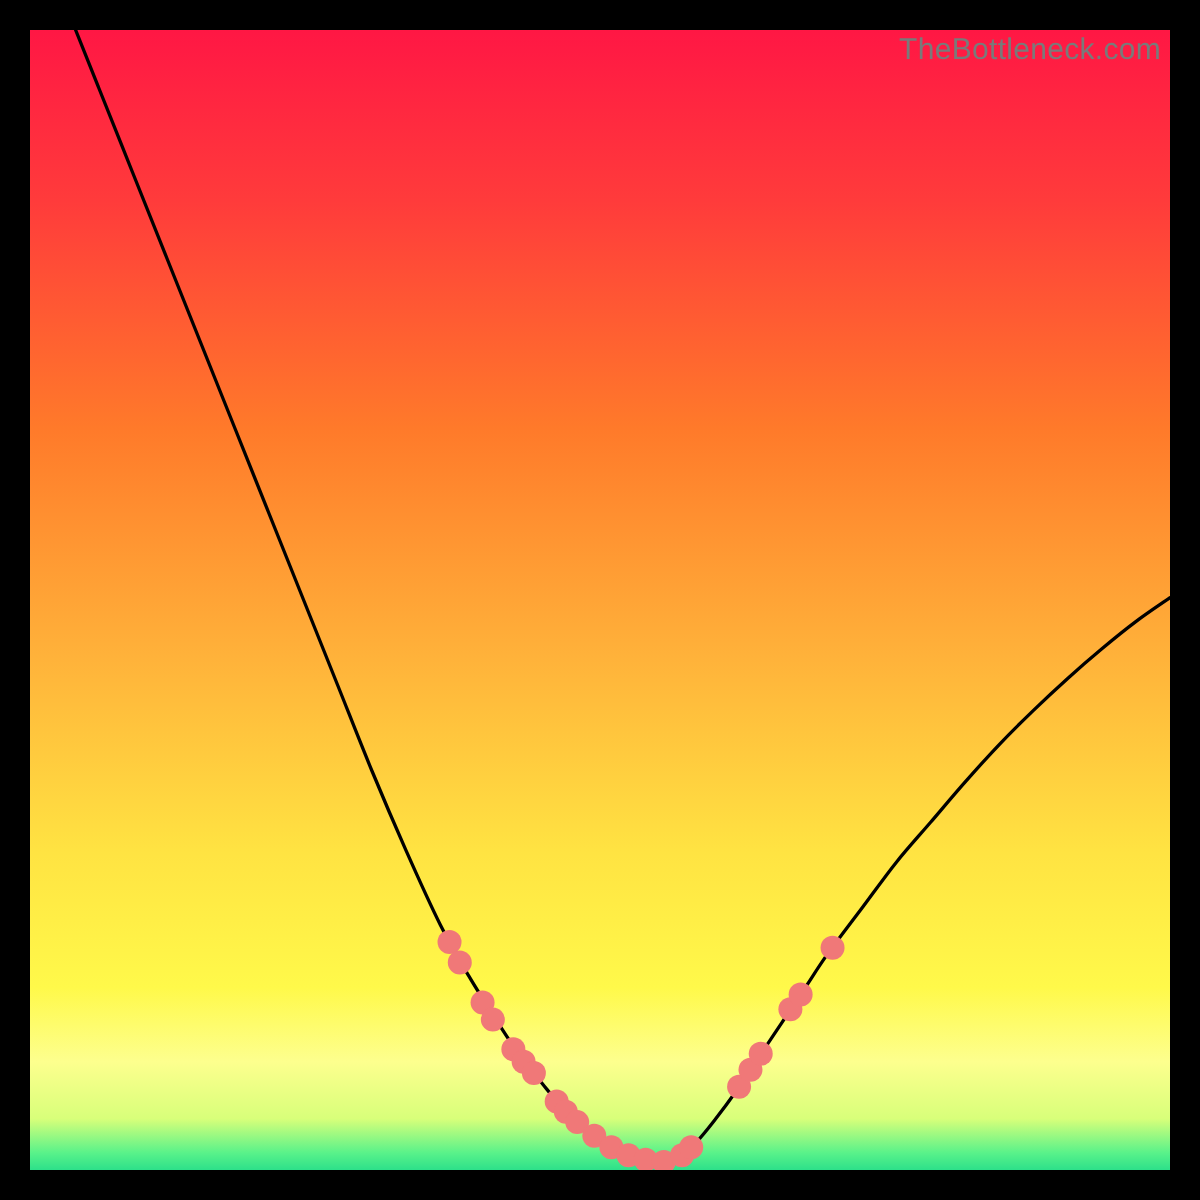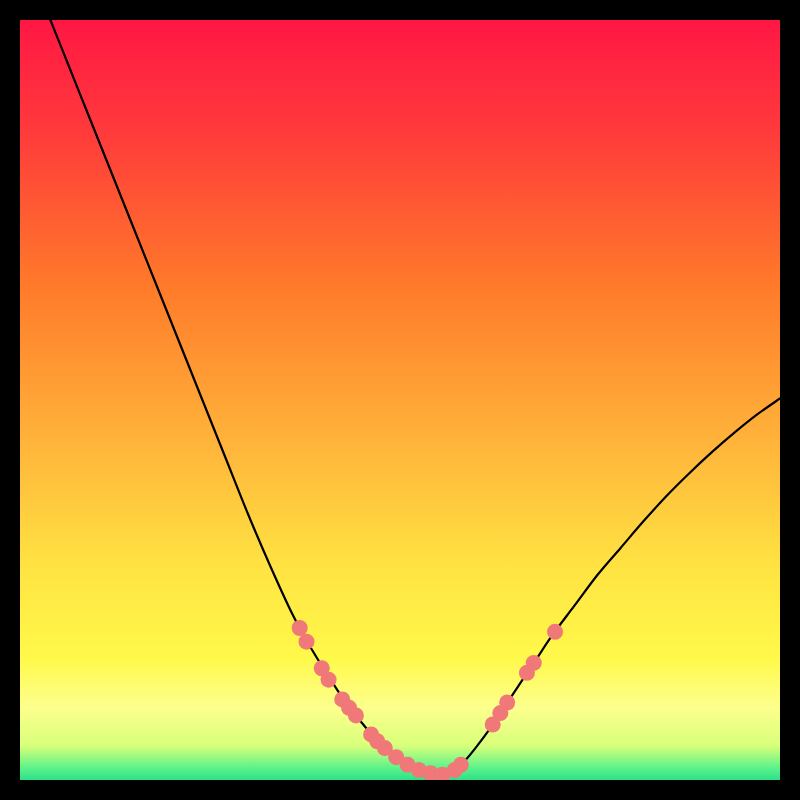--- a/index.html
+++ b/index.html
@@ -83,13 +83,14 @@
           <circle cx="440.80" cy="744.80" r="8" fill="#f07878"></circle>
           <circle cx="472.72" cy="704.52" r="8" fill="#f07878"></circle>
           <circle cx="480.32" cy="693.12" r="8" fill="#f07878"></circle>
           <circle cx="487.16" cy="682.48" r="8" fill="#f07878"></circle>
           <circle cx="506.92" cy="652.84" r="8" fill="#f07878"></circle>
           <circle cx="513.76" cy="642.96" r="8" fill="#f07878"></circle>
           <circle cx="535.04" cy="611.80" r="8" fill="#f07878"></circle>
         </g>
     </svg>
   </div>
+  <div class="watermark">TheBottleneck.com</div>
 </div>
 
 </body></html>

